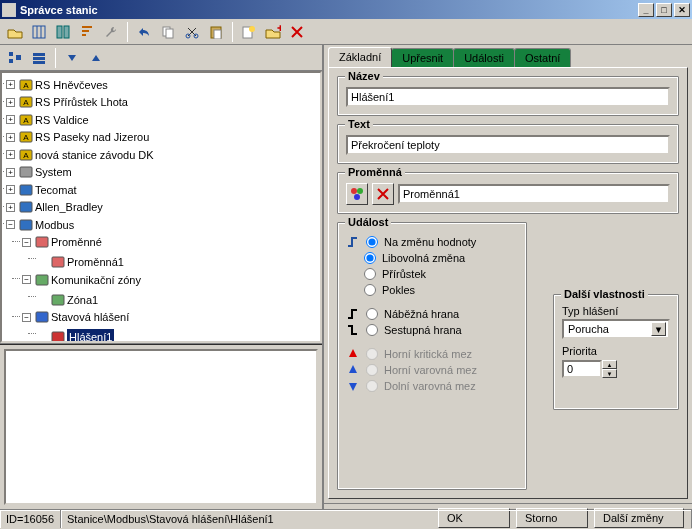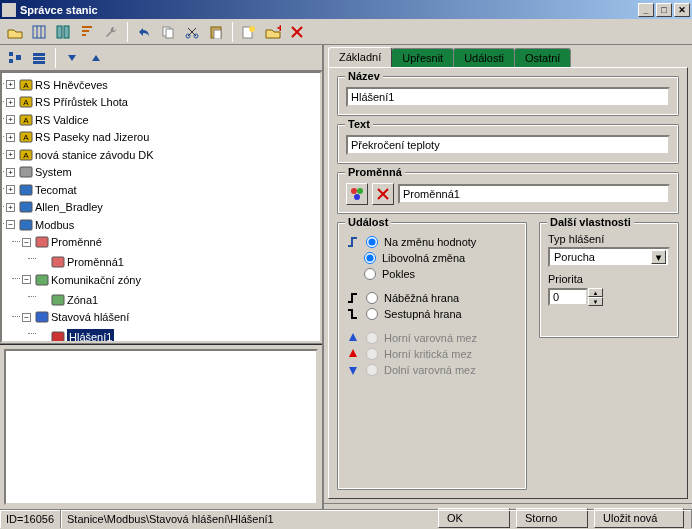--- a/index.html
+++ b/index.html
@@ -196,21 +196,21 @@
   }
   .text-input {
     width: 100%;
     border: 2px inset #d4d0c8;
     background: #fff;
     padding: 2px 3px;
     font: inherit;
   }
   .row { display:flex; align-items:center; gap:4px; }
 
-  .twocol { display:flex; gap:12px; align-items:flex-start;}
+  .twocol { display:flex; gap:26px; align-items:center;}
   .col1 { width: 190px; }
   .col2 { flex: 1; }
 
   .radio-row {
     display:flex;
     align-items:center;
     gap:6px;
     padding: 1px 0;
     margin: 2px 0;
   }
@@ -584,20 +584,24 @@
               </span>
             <input type="radio" checked="" style="">
             <span>Na změnu hodnoty</span>
           </div>
           <div class="radio-row indent">
             <input type="radio" checked="" style="">
             <span>Libovolná změna</span>
           </div>
           <div class="radio-row indent">
             <input type="radio" style="">
+            <span>Přírůstek</span>
+          </div>
+          <div class="radio-row indent">
+            <input type="radio" style="">
             <span>Pokles</span>
           </div>
           <div style="height:6px"></div>
           <div class="radio-row">
             <span class="ev-icon">
                 <svg width="12" height="12">
                   <path d="M1 10h4V2h5" fill="none" stroke="#000" stroke-width="2"></path>
                 </svg>
               </span>
             <input type="radio" style="">
@@ -609,34 +613,34 @@
                   <path d="M1 2h4v8h5" fill="none" stroke="#000" stroke-width="2"></path>
                 </svg>
               </span>
             <input type="radio" style="">
             <span>Sestupná hrana</span>
           </div>
           <div style="height:6px"></div>
           <div class="radio-row disabled">
             <span class="ev-icon">
                 <svg width="12" height="12">
+                  <path d="M6 1l4 8H2z" fill="#d00"></path>
+                </svg>
+              </span>
+            <input type="radio" disabled="" style="">
+            <span>Horní kritická mez</span>
+          </div>
+          <div class="radio-row disabled">
+            <span class="ev-icon">
+                <svg width="12" height="12">
                   <path d="M6 1l4 8H2z" fill="#2050d0"></path>
                 </svg>
               </span>
             <input type="radio" disabled="" style="">
             <span>Horní varovná mez</span>
-          </div>
-          <div class="radio-row disabled">
-            <span class="ev-icon">
-                <svg width="12" height="12">
-                  <path d="M6 1l4 8H2z" fill="#d00"></path>
-                </svg>
-              </span>
-            <input type="radio" disabled="" style="">
-            <span>Horní kritická mez</span>
           </div>
           <div class="radio-row disabled">
             <span class="ev-icon">
                 <svg width="12" height="12">
                   <path d="M6 11L2 3h8z" fill="#2050d0"></path>
                 </svg>
               </span>
             <input type="radio" disabled="" style="">
             <span>Dolní varovná mez</span>
           </div>
@@ -657,21 +661,21 @@
               <div>▲</div>
               <div>▼</div>
             </div>
           </div>
         </div>
       </div>
     </div>
     <div class="bottombar">
       <div class="btn">OK</div>
       <div class="btn">Storno</div>
-      <div class="btn" style="min-width:90px">Uložit nová</div>
+      <div class="btn" style="min-width:90px">Další změny</div>
     </div>
   </div>
 </div>
 
 <div class="statusbar">
   <div class="cell">ID=16056</div>
   <div class="cell">Stanice\Modbus\Stavová hlášení\Hlášení1</div>
 </div>
 
 </body></html>

